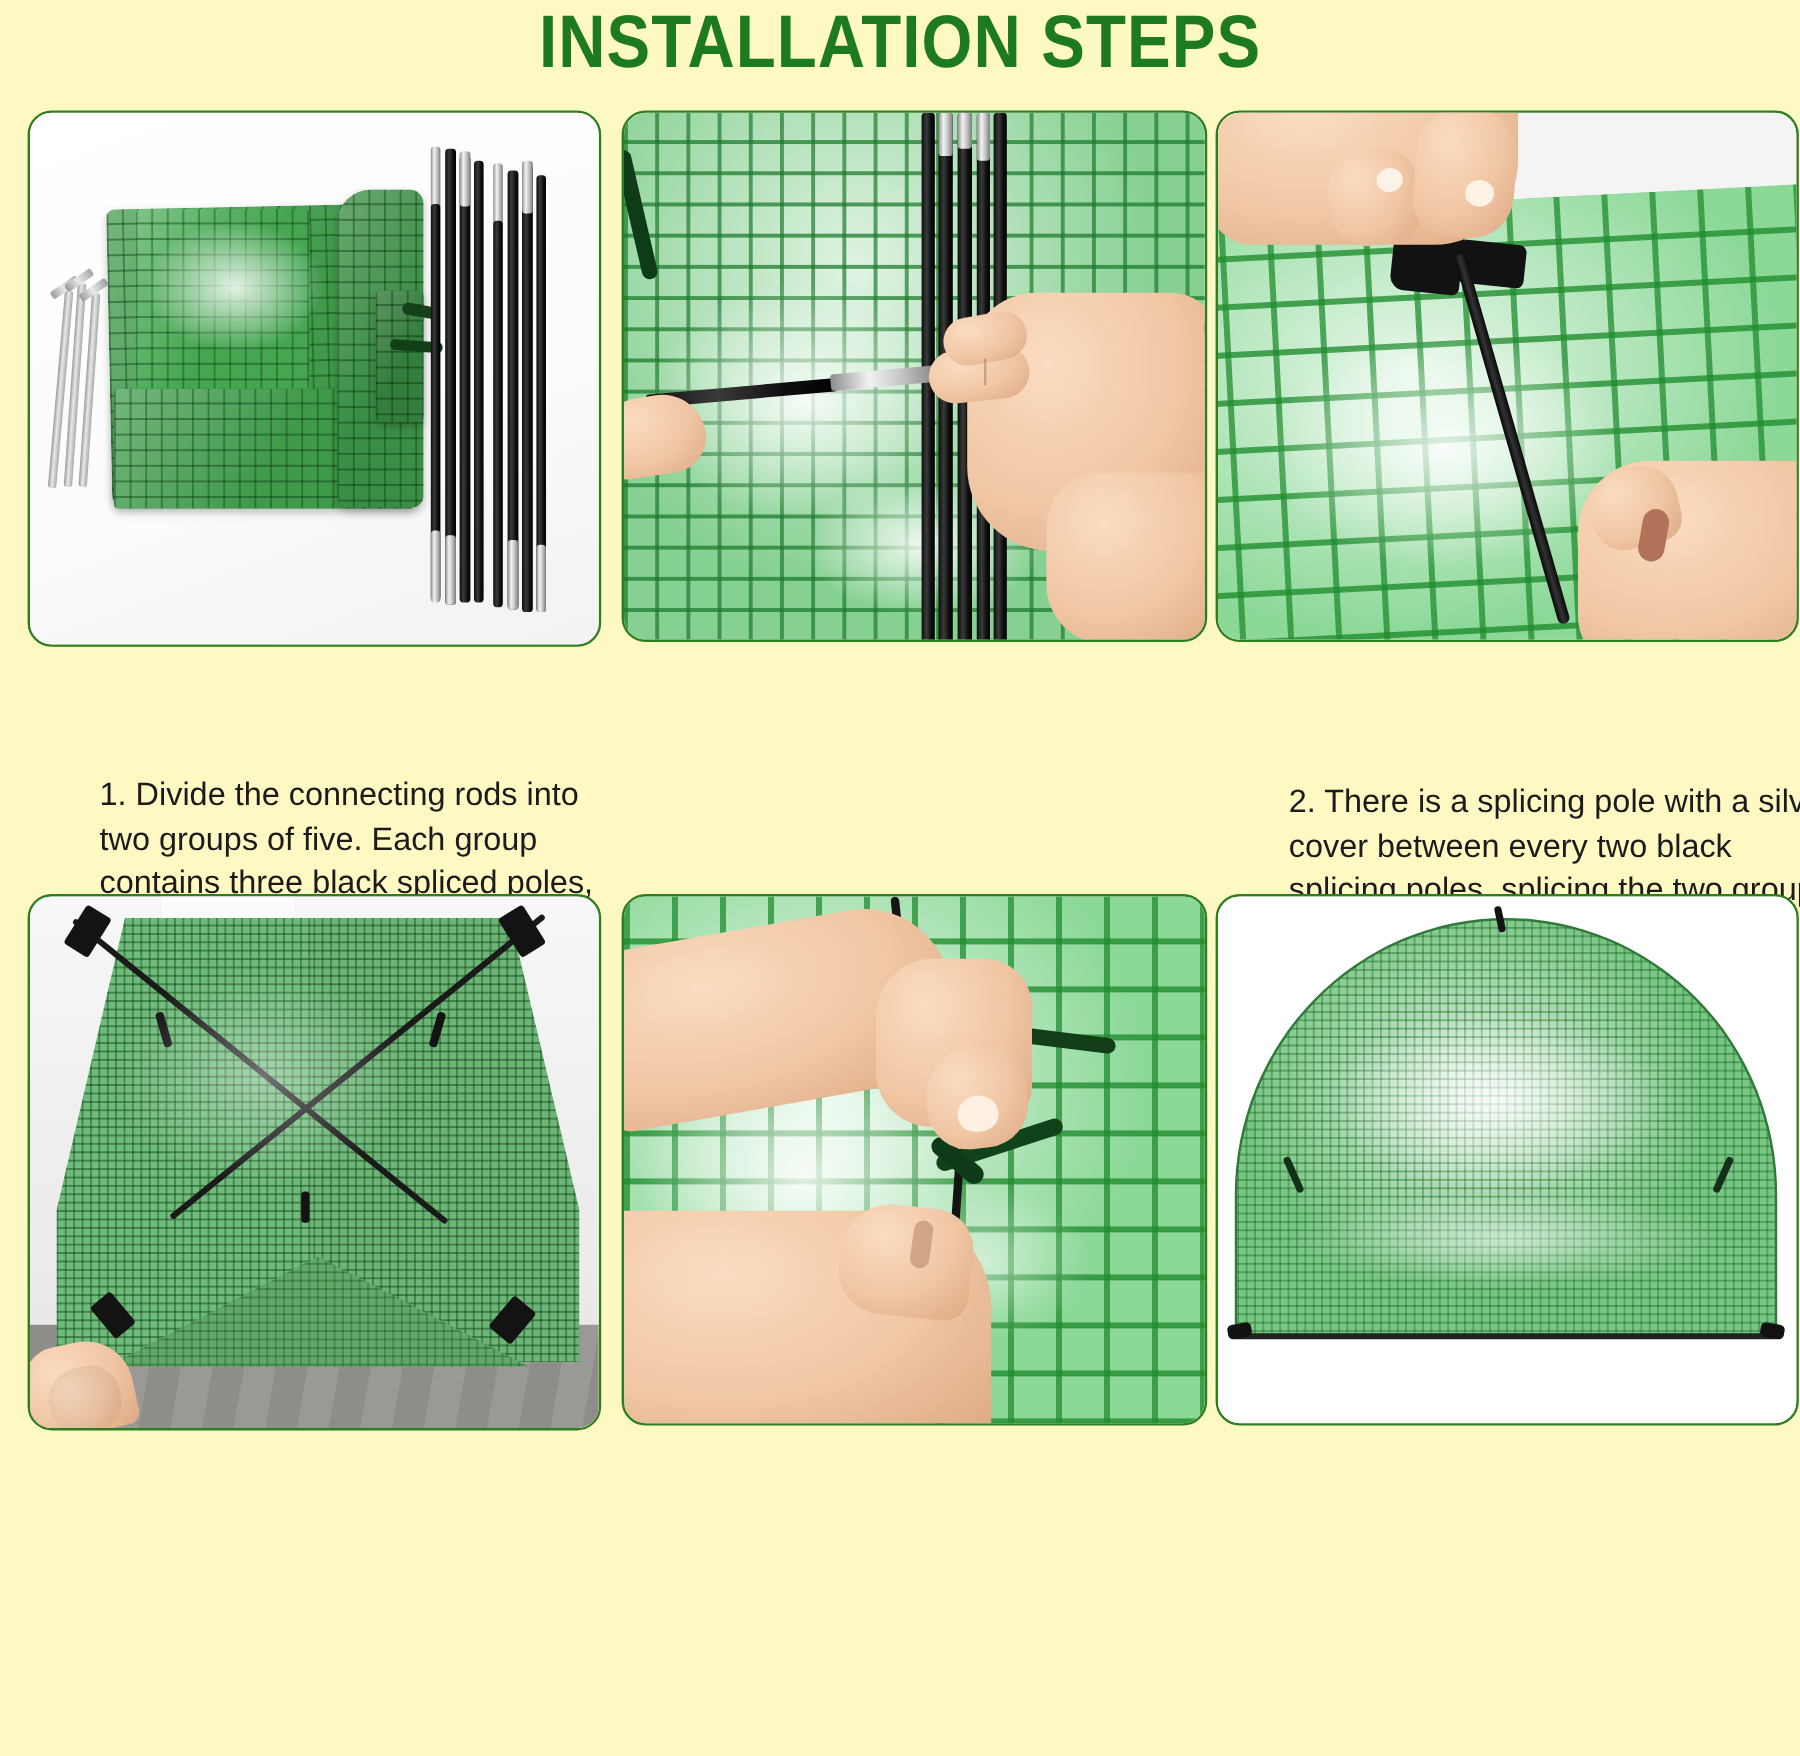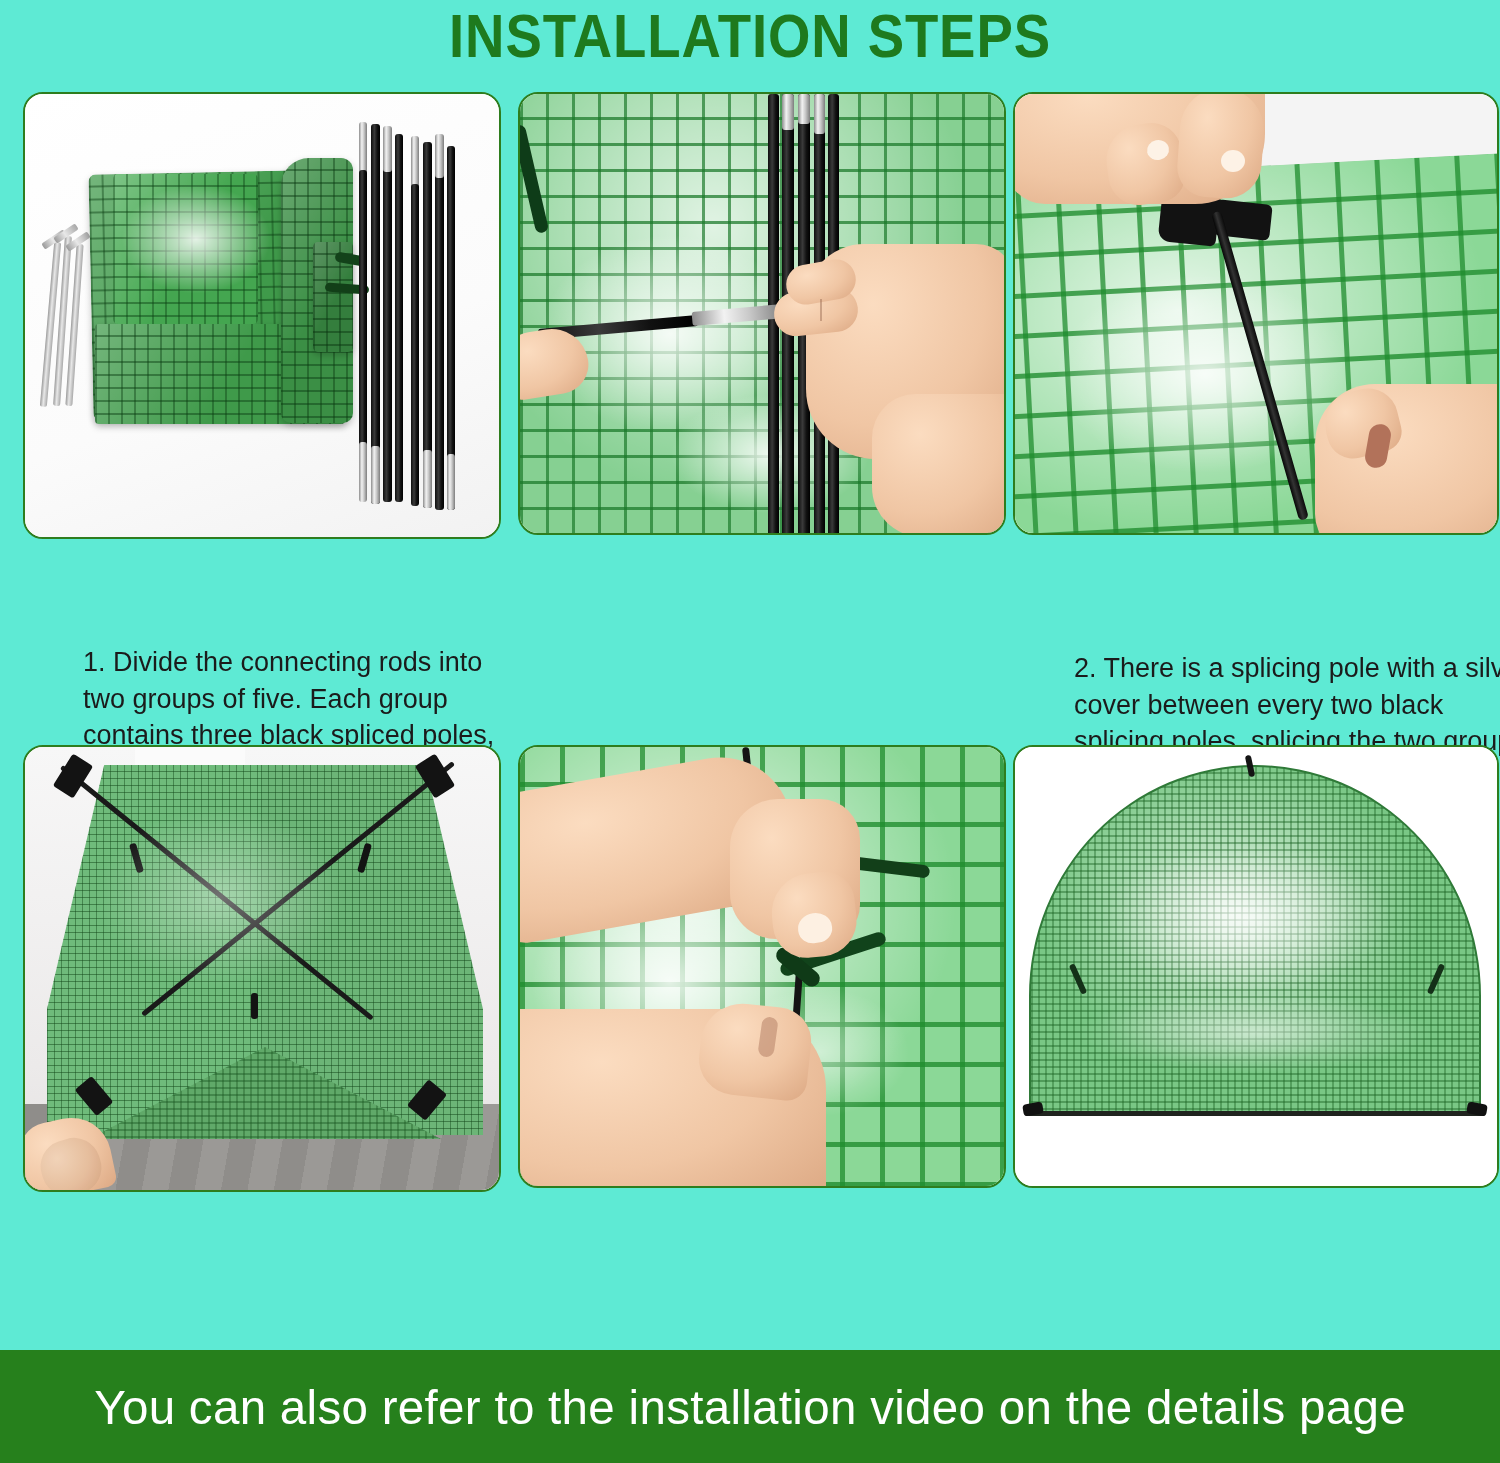--- a/index.html
+++ b/index.html
@@ -5,21 +5,21 @@
   * { box-sizing: border-box; margin: 0; padding: 0; }
   html, body {
     width: 1500px; height: 1463px;
     background: #ffffff;
     font-family: "Liberation Sans", sans-serif;
     overflow: hidden;
   }
   #page {
     position: relative;
     width: 1500px; height: 1463px;
-    background: #5eead4;
+    background: #fef9c3;
   }
 
   
   .title {
     position: absolute;
     top: -2px; left: 0; width: 1500px;
     text-align: center;
     font-size: 62px;
     font-weight: bold;
     letter-spacing: 1px;
@@ -365,17 +365,14 @@
           <div style="position:absolute; left:12px; top:364px; width:456px; height:5px; background:#20241f; border-radius:3px;"></div>
           <div style="position:absolute; left:8px;  top:356px; width:20px; height:12px; background:#111; border-radius:4px; transform: rotate(-10deg);"></div>
           <div style="position:absolute; left:452px;top:356px; width:20px; height:12px; background:#111; border-radius:4px; transform: rotate(10deg);"></div>
         </div>
       </div>
 
     </div>
 
   </div>
 
-  <div class="banner">
-    <div class="banner-text">You can also refer to the installation video on the details page</div>
-  </div>
 
 </div>
 
 </body></html>

